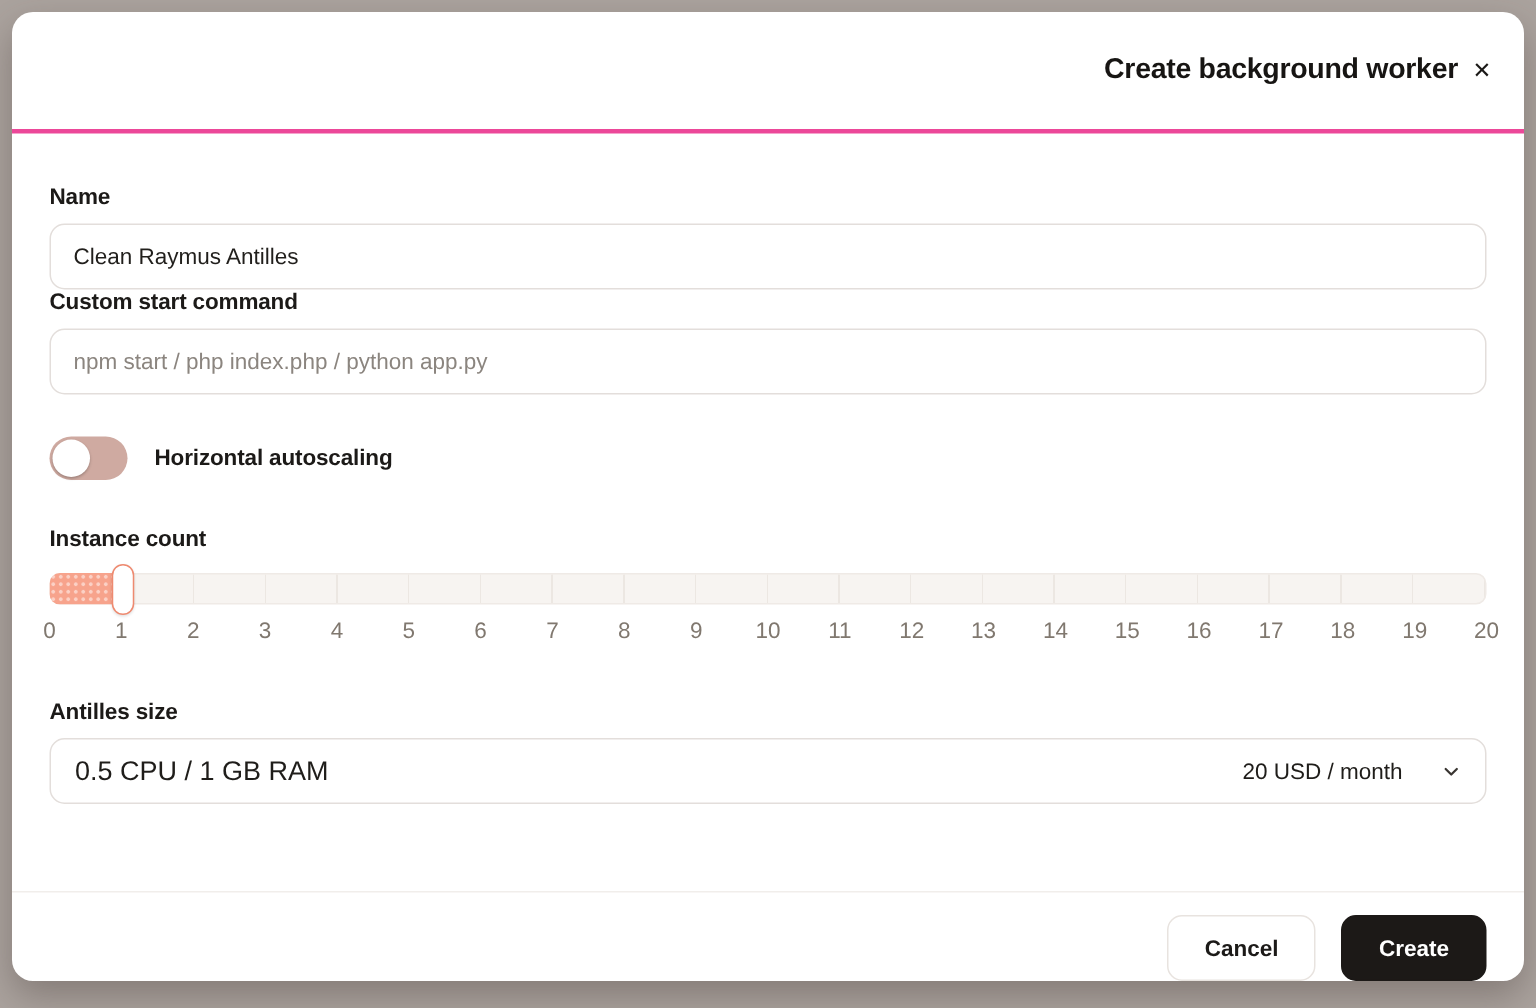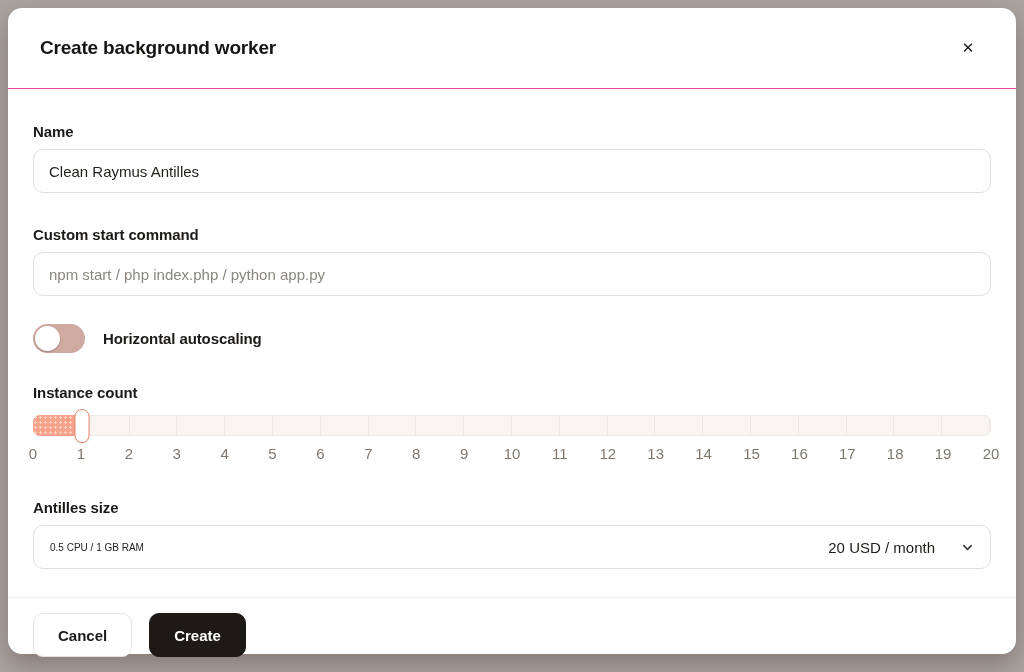--- a/index.html
+++ b/index.html
@@ -18,23 +18,23 @@
     border-radius: 14px;
     box-shadow: 0 10px 24px rgba(60,50,45,.35);
     display: flex;
     flex-direction: column;
   }
   .modal-header {
     height: 81px;
     flex: 0 0 81px;
     display: flex;
     align-items: center;
-    justify-content: space-between;
-    padding: 0 32px;
-    border-bottom: 1px solid #ec4899;
+    justify-content: flex-end;
+    padding: 0 12px;
+    border-bottom: 3px solid #ec4899;
   }
   .modal-title {
     font-size: 19px;
     font-weight: 700;
     color: #171513;
     letter-spacing: -0.2px;
   }
   .close-btn {
     width: 32px; height: 32px;
     display: flex; align-items: center; justify-content: center;
@@ -45,21 +45,21 @@
     padding: 0 25px;
     flex: 1 1 auto;
   }
   .field-label {
     font-size: 15px;
     font-weight: 600;
     color: #1c1a18;
     letter-spacing: -0.1px;
   }
   .label-name        { margin-top: 34px; }
-  .label-cmd         { margin-top: 33px; }
+  .label-cmd         { }
   .label-count       { margin-top: 31px; }
   .label-size        { margin-top: 36px; }
   .text-input {
     margin-top: 9px;
     width: 100%;
     height: 44px;
     border: 1px solid #e3dedb;
     border-radius: 10px;
     padding: 0 15px;
     font-size: 15px;
@@ -144,30 +144,31 @@
     height: 44px;
     border: 1px solid #e3dedb;
     border-radius: 10px;
     display: flex;
     align-items: center;
     justify-content: space-between;
     padding: 0 16px;
     cursor: pointer;
     background: #fff;
   }
-  .select-value { font-size: 10px; color: #1f1d1a; }
+  .select-value { font-size: 18px; color: #1f1d1a; }
   .select-right { display: flex; align-items: center; gap: 26px; }
   .select-price { font-size: 15px; color: #1f1d1a; }
   .chevron { width: 13px; height: 13px; display: block; }
   .modal-footer {
     flex: 0 0 auto;
     border-top: 1px solid #f1eeeb;
     margin-top: 28px;
     padding: 15px 25px 0;
     display: flex;
+    justify-content: flex-end;
     gap: 17px;
   }
   .btn {
     height: 44px;
     padding: 0 24px;
     border-radius: 10px;
     font-family: "Liberation Sans", sans-serif;
     font-size: 15px;
     font-weight: 600;
     cursor: pointer;

